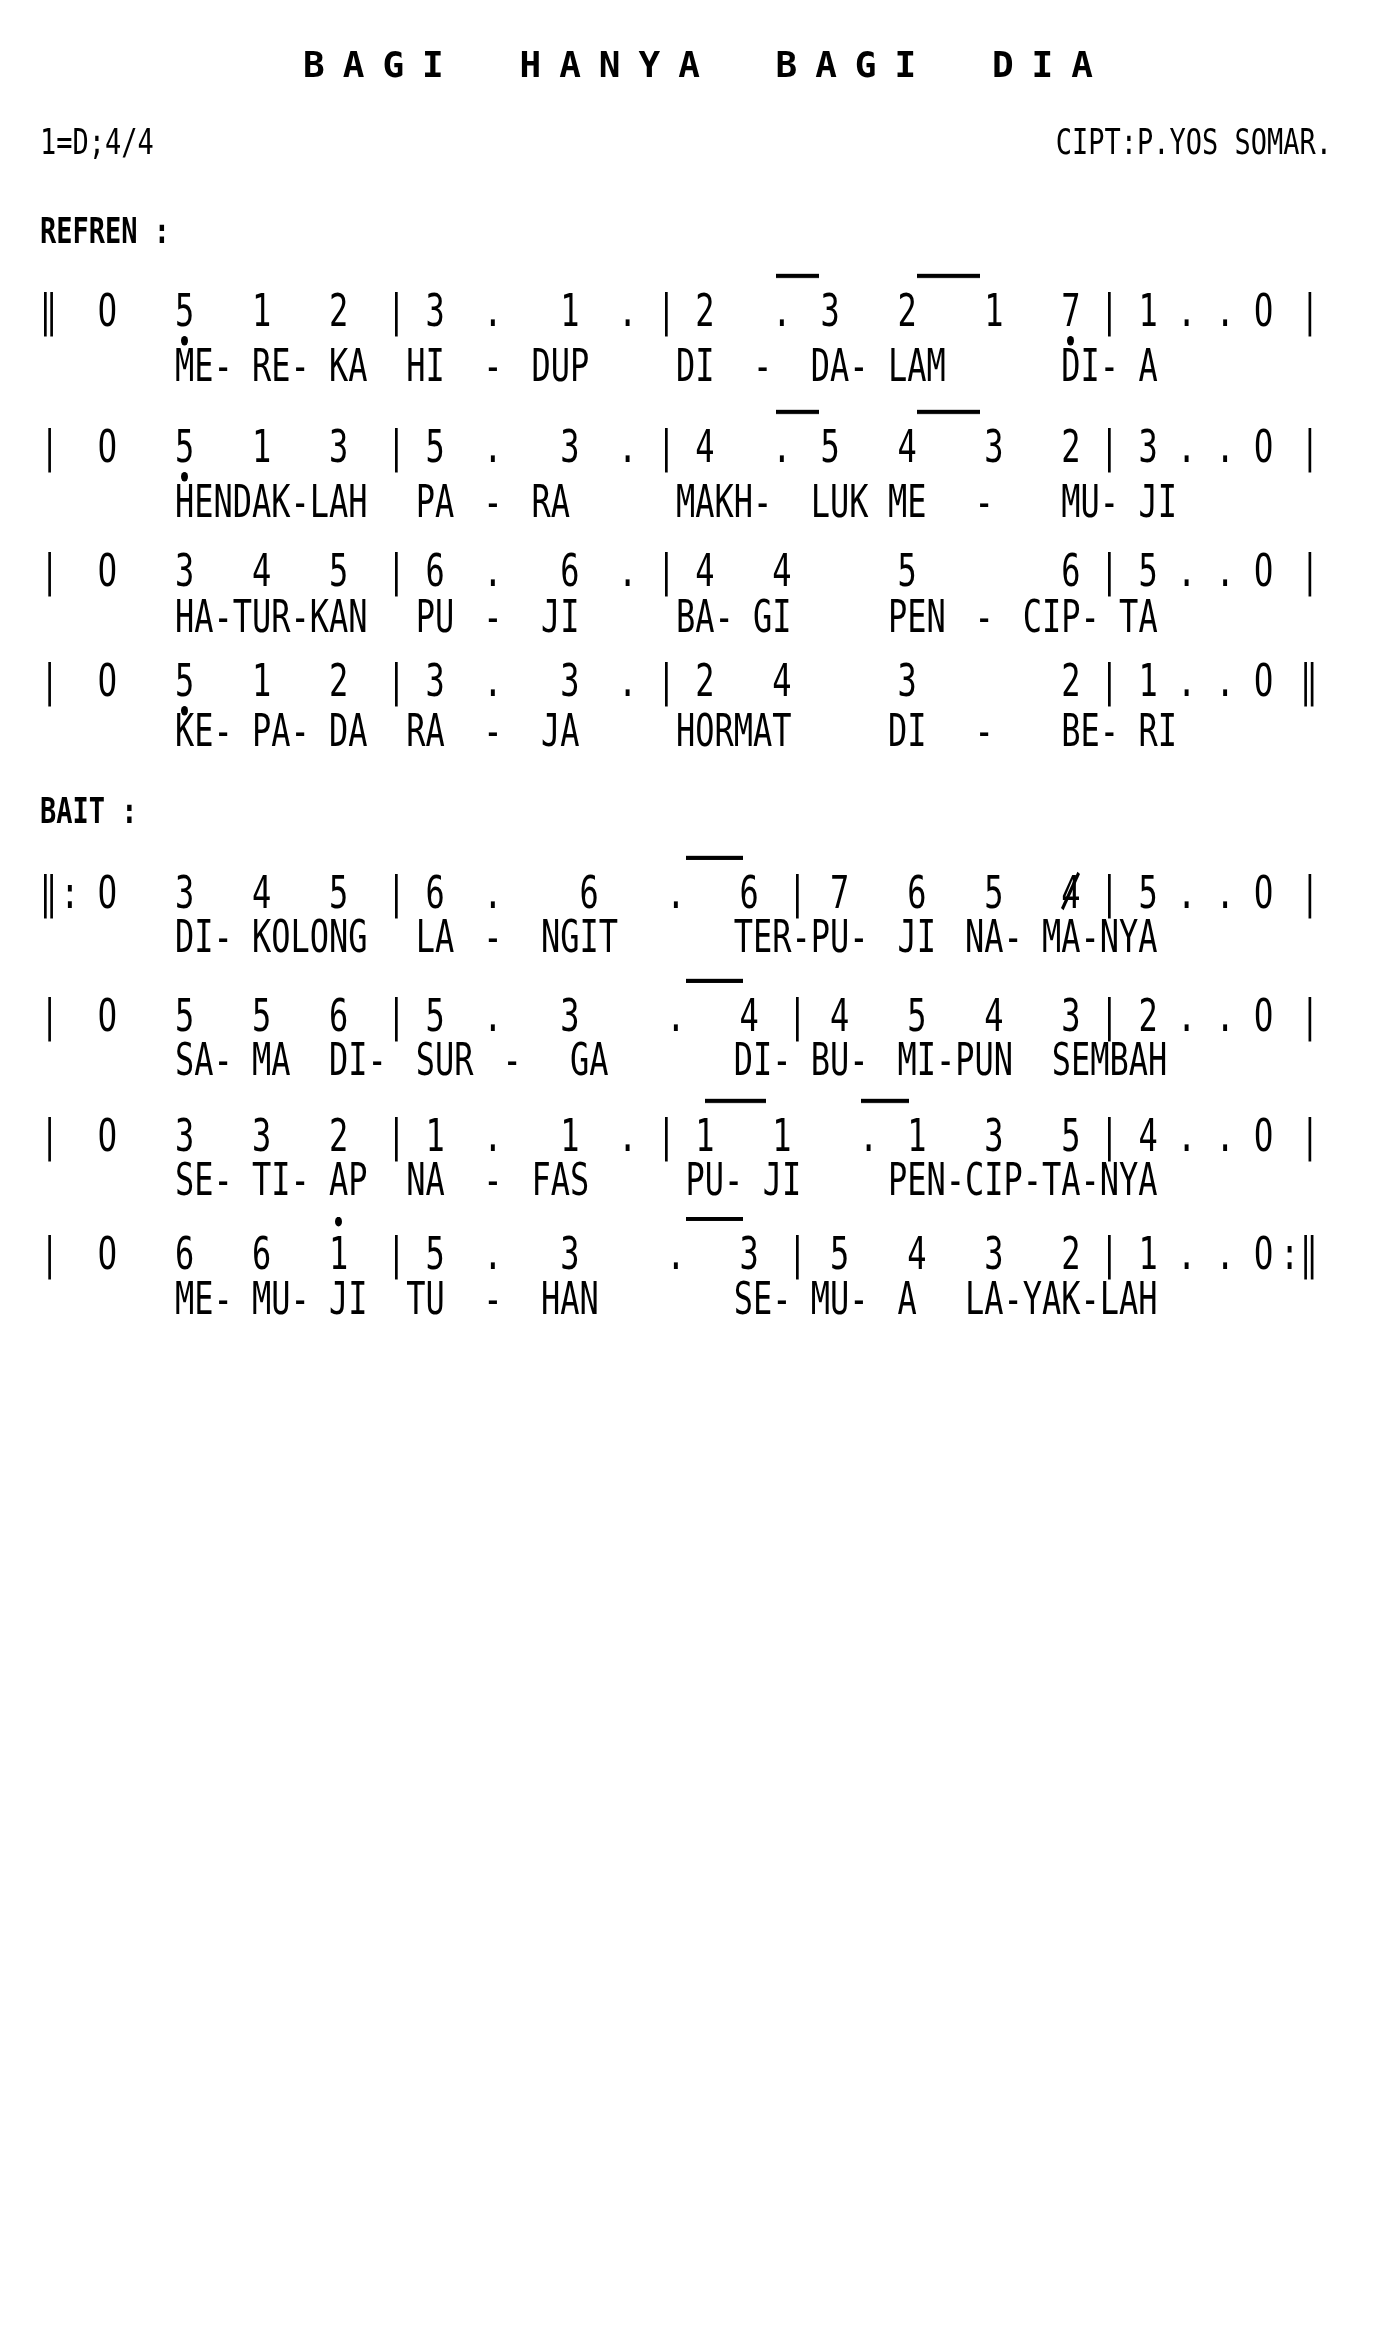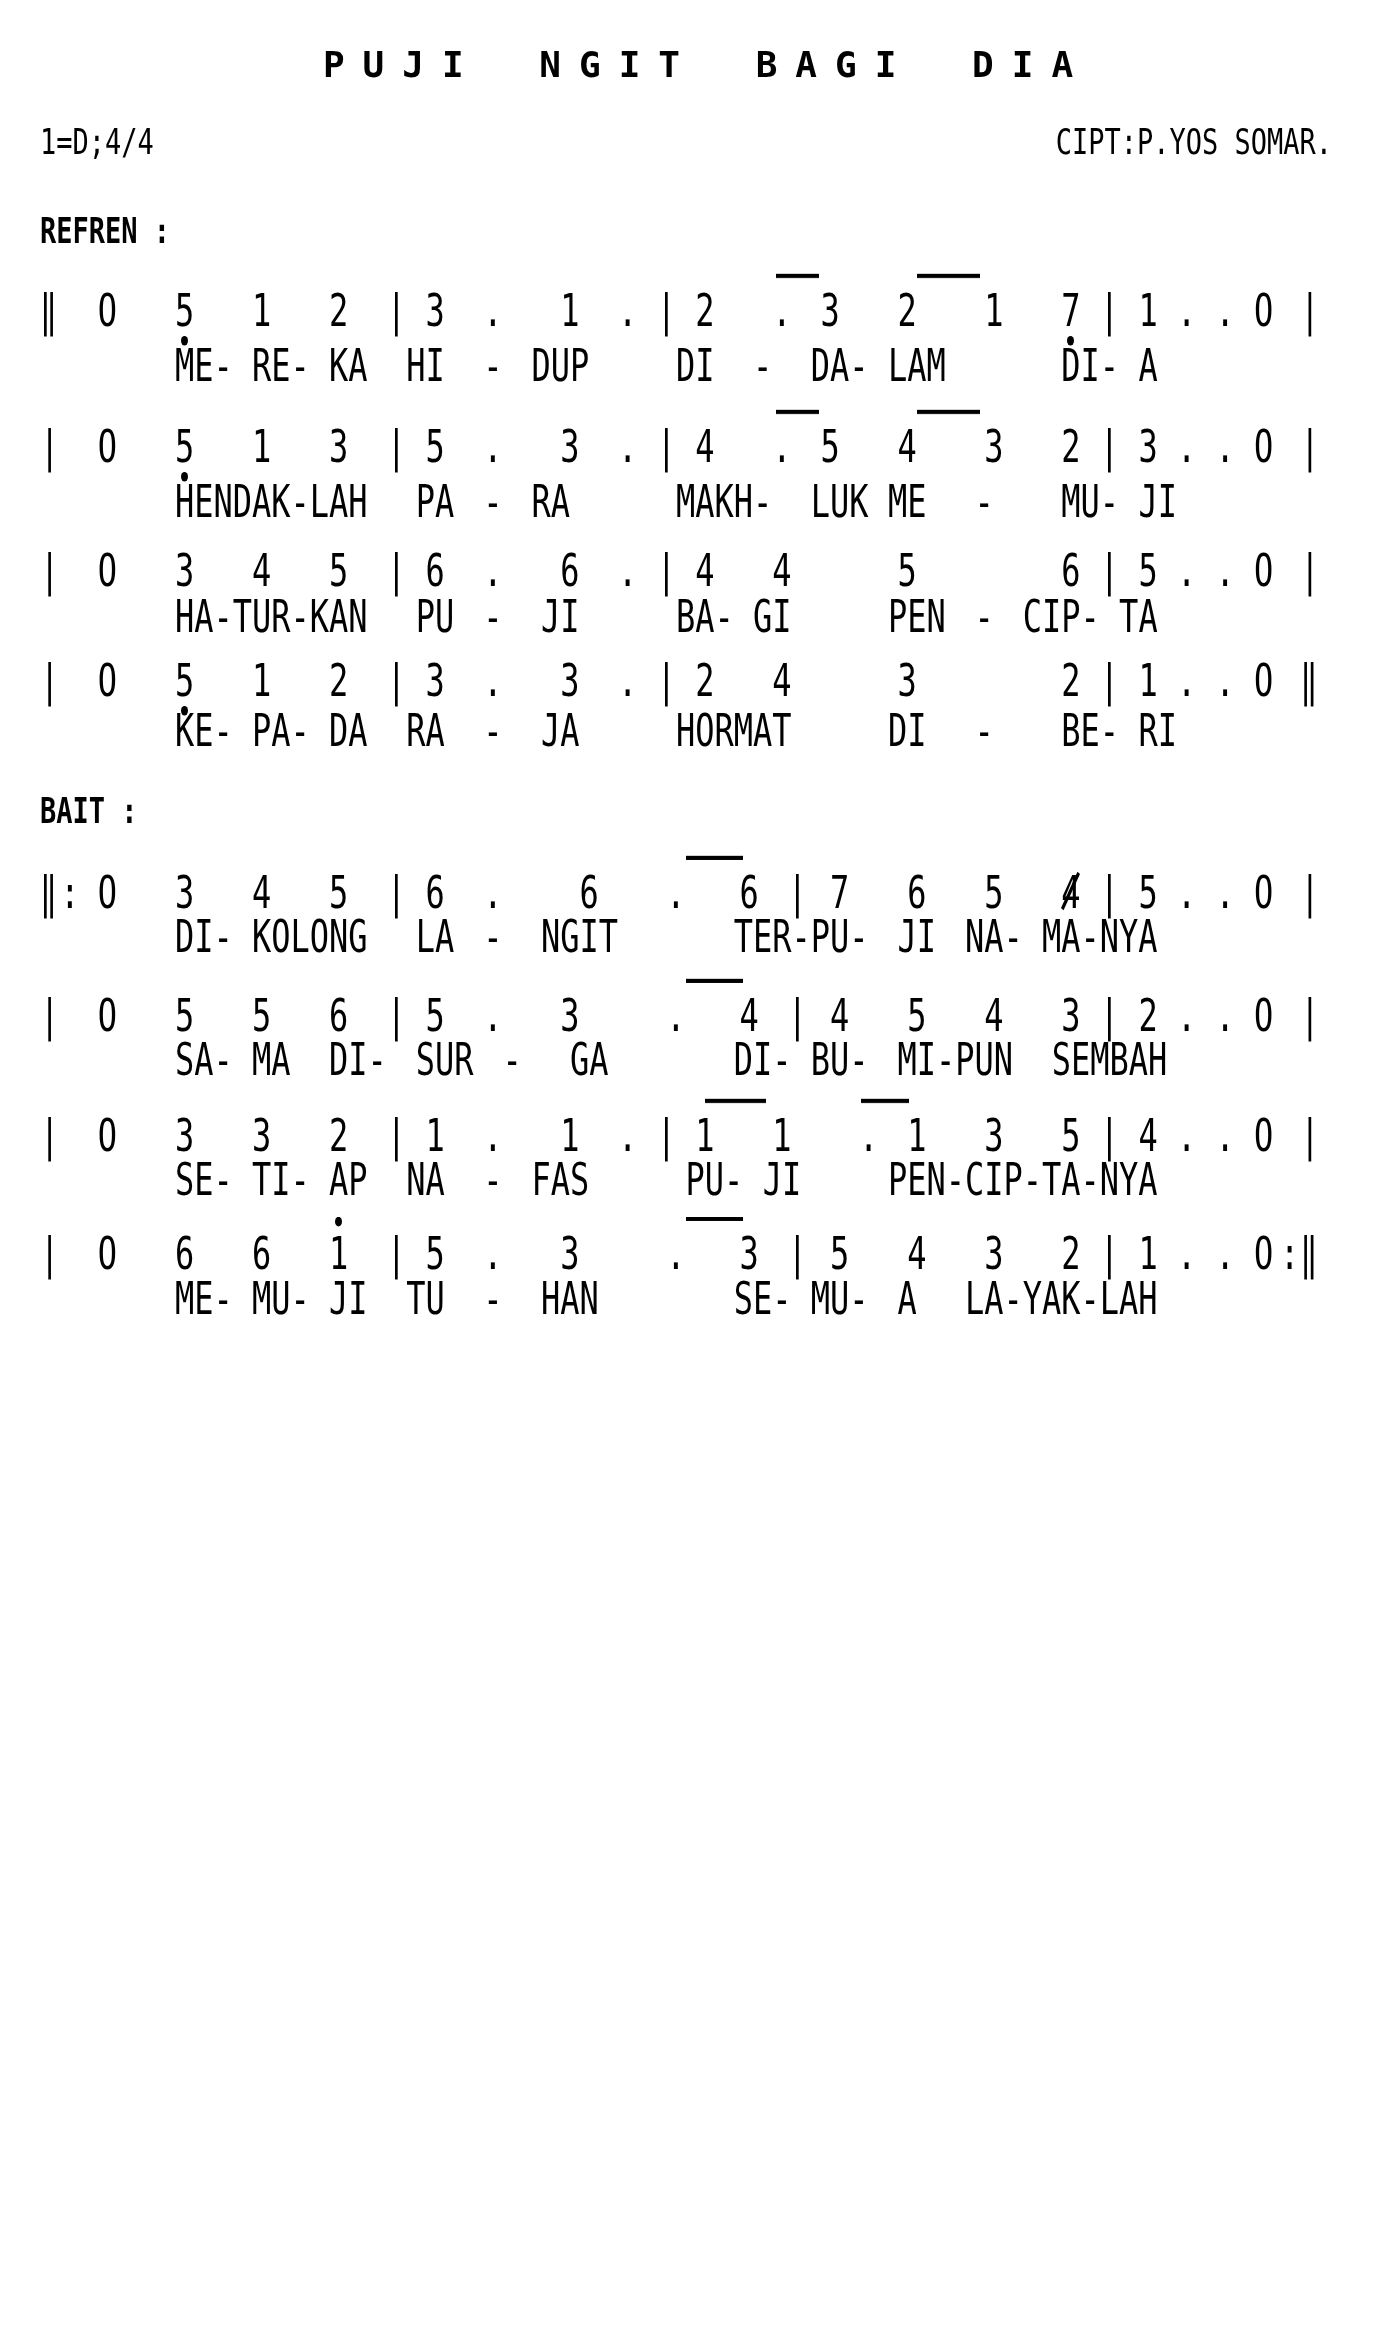--- a/index.html
+++ b/index.html
@@ -34,21 +34,21 @@
     transform:scaleY(1.38);transform-origin:top left;
   }
   .tok{position:absolute;top:0;white-space:pre;}
   .ovl{position:absolute;top:-11px;height:3px;background:#000;}
   .dot{position:absolute;width:7px;height:7px;border-radius:50%;background:#000;}
   .sl{position:absolute;top:-1px;width:3px;height:31px;background:#000;transform:rotate(32deg);}
 </style>
 </head>
 <body>
 
-<div class="abs" id="title">PUJI NGIT BAGI DIA</div>
+<div class="abs" id="title">BAGI HANYA BAGI DIA</div>
 <div class="abs meta" id="meta-left">1=D;4/4</div>
 <div class="abs meta" id="meta-right">CIPT:P.YOS SOMAR.</div>
 <div class="abs heading" id="heading-refren">REFREN :</div>
 <div class="abs heading" id="heading-bait">BAIT :</div>
 <div id="score">
     <div class="row" style="top: 289px;">
       <span class="tok" style="left: 35.7606px;">|</span>
       <span class="tok" style="left: 42.1197px;">|</span>
       <span class="tok" style="left: 97.81px;">O</span>
       <span class="tok" style="left: 174.89px;">5</span>

